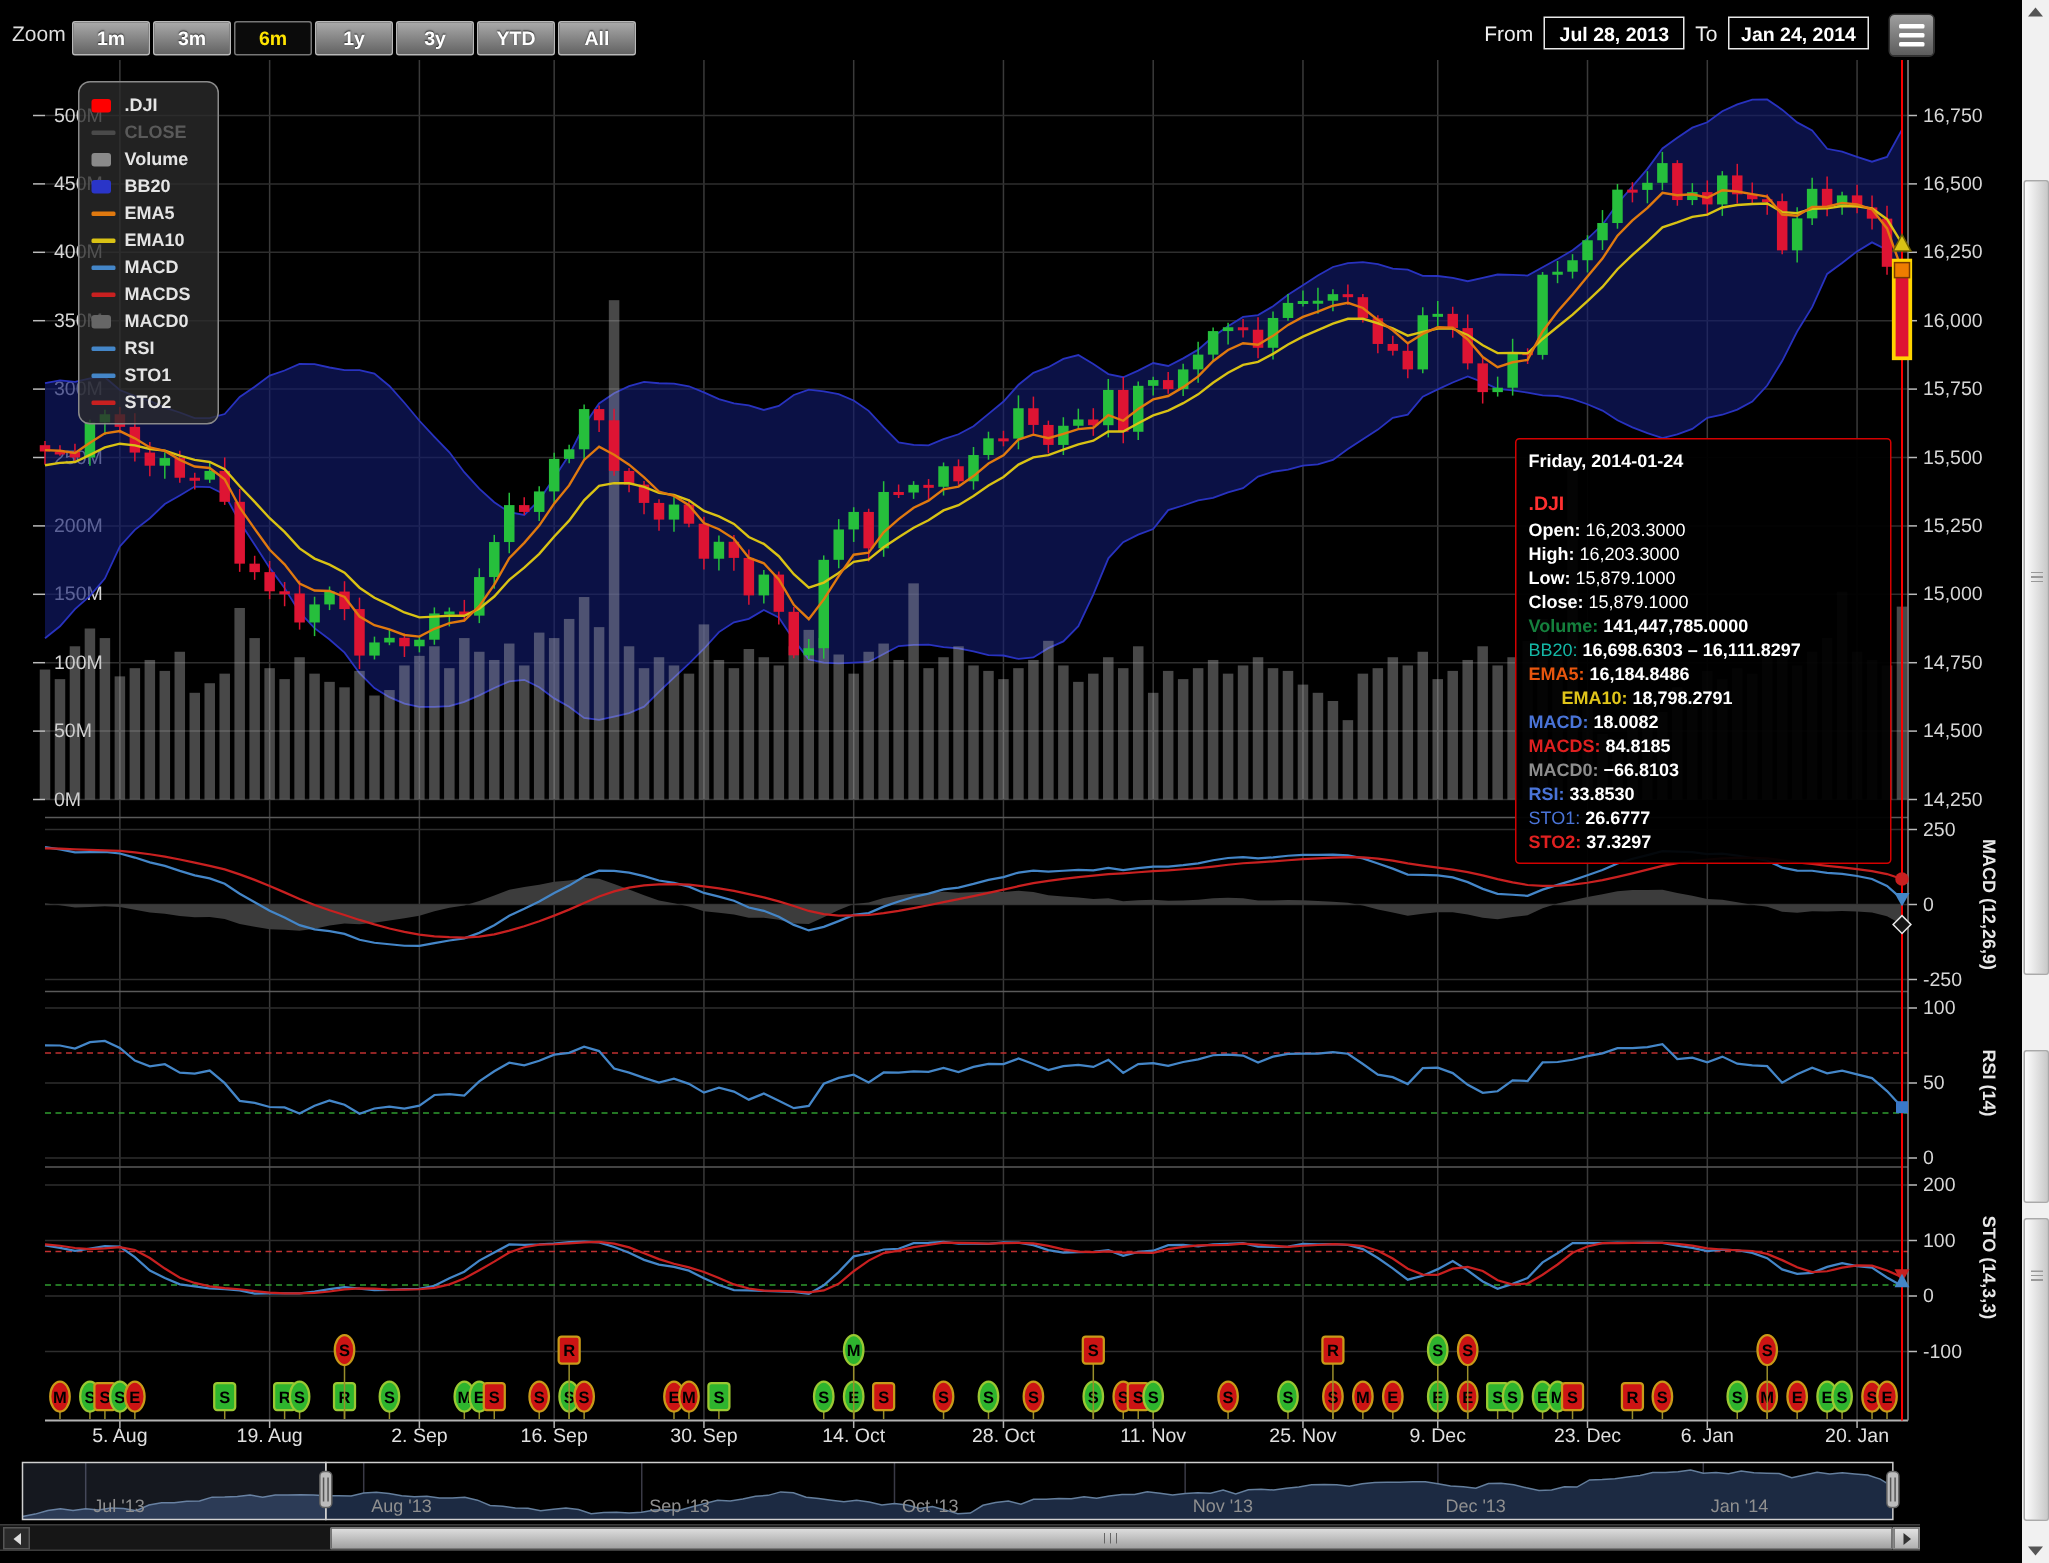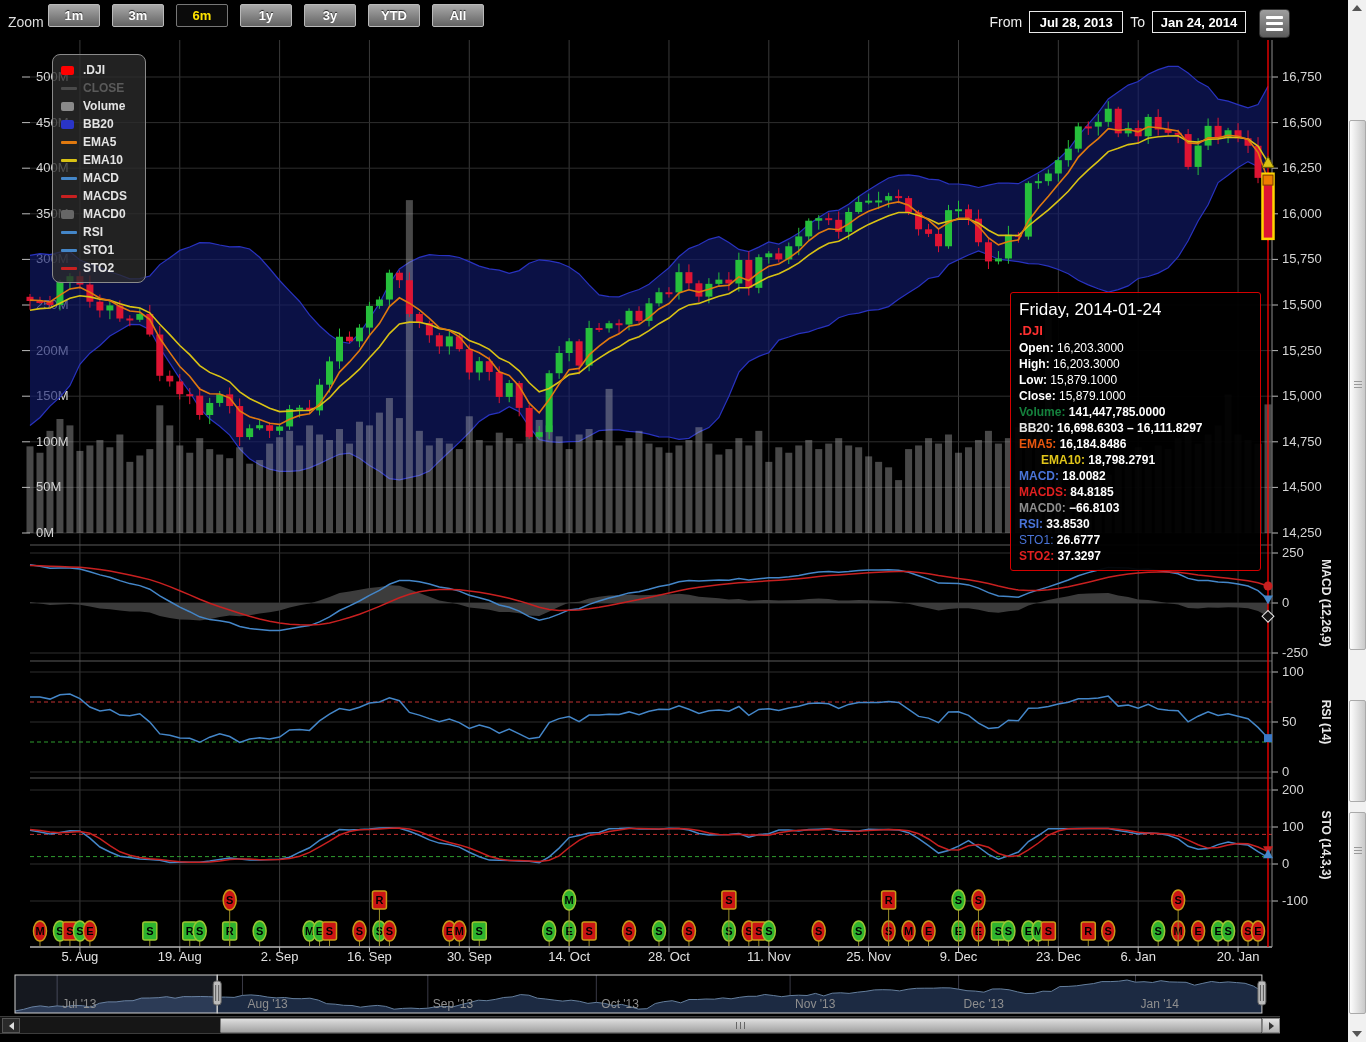--- a/index.html
+++ b/index.html
@@ -3,21 +3,21 @@
 <meta charset="utf-8">
 <style>
   html,body{margin:0;padding:0;background:#000;}
   .stage{position:relative;width:1366px;height:1042px;background:#000;overflow:hidden;
          font-family:"Liberation Sans",sans-serif;}
   svg text{font-family:"Liberation Sans",sans-serif;}
 
   
   .toolbar{position:absolute;left:0;top:0;width:1312px;height:38px;z-index:6;}
   .zoom-label{position:absolute;left:8px;top:14px;color:#ddd;font-size:14px;}
-  .zoom-buttons{position:absolute;left:48px;top:4px;display:flex;gap:12px;}
+  .zoom-buttons{position:absolute;left:48px;top:14px;display:flex;gap:2px;}
   .zbtn{width:50px;height:21px;line-height:21px;text-align:center;color:#fff;
         font-size:13px;font-weight:bold;text-shadow:0 -1px 1px #222;cursor:pointer;
         background:linear-gradient(#a9a9a9,#636363);border:1px solid #b9b9b9;border-radius:2px;}
   .zbtn.active{background:#0b0b0b;color:#ffe400;border:1px solid #777;text-shadow:none;}
   .range{position:absolute;right:66px;top:11px;display:flex;align-items:center;gap:7px;}
   .range-label{color:#eee;font-size:14px;}
   .date-input{width:88px;height:18px;background:#000;border:1px solid #e9e9e9;color:#fff;
               font-size:13px;font-weight:bold;text-align:center;font-family:"Liberation Sans",sans-serif;}
   .burger{position:absolute;right:22px;top:9px;width:29px;height:27px;border-radius:4px;
           background:linear-gradient(#9f9f9f,#5c5c5c);border:1px solid #333;cursor:pointer;
@@ -32,21 +32,21 @@
   .lg-sym{width:16px;display:flex;justify-content:flex-start;margin-right:6px;}
   .lg-sq{width:13px;height:9px;border-radius:2px;}
   .lg-ln{width:16px;height:3px;border-radius:1px;}
   .lg-txt{color:#e4e4e4;font-size:12px;font-weight:bold;white-space:nowrap;}
   .lg-row.dis .lg-txt{color:#5a5a5a;}
 
   
   .tooltip{position:absolute;left:1010px;top:292px;width:234px;z-index:5;
            background:rgba(0,0,0,.94);border:1px solid #d40000;border-radius:3px;
            padding:7px 7px 6px 8px;}
-  .tt-date{color:#fff;font-size:17px;font-weight:normal;margin-bottom:3px;}
+  .tt-date{color:#fff;font-size:12px;font-weight:bold;margin-bottom:14px;}
   .tt-sym{font-size:13px;font-weight:bold;margin-bottom:2px;}
   .tt-row{font-size:12px;line-height:16px;color:#fff;white-space:nowrap;}
   .tt-row .v{color:#fff;}
   .tt-row .v.b{font-weight:bold;}
 
   
   .hscroll{position:absolute;left:0;top:1016px;width:1280px;height:16px;z-index:4;
            background:#161616;border-top:1px solid #3c3c3c;border-bottom:1px solid #3c3c3c;}
   .hs-btn{position:absolute;top:1px;width:16px;height:13px;display:flex;align-items:center;justify-content:center;}
   .hs-left{left:2px;background:#2a2a2a;border:1px solid #555;}
@@ -913,21 +913,21 @@
 
   <div class="tooltip" id="tooltip">
     <div class="tt-date">Friday, 2014-01-24</div>
     <div class="tt-sym" id="tt-sym" style="color: rgb(255, 48, 48);">.DJI</div>
     <div id="tt-rows">
         <div class="tt-row"><span style="color: rgb(255, 255, 255); font-weight: bold;">Open: </span><span class="v">16,203.3000</span></div>
         <div class="tt-row"><span style="color: rgb(255, 255, 255); font-weight: bold;">High: </span><span class="v">16,203.3000</span></div>
         <div class="tt-row"><span style="color: rgb(255, 255, 255); font-weight: bold; text-align: center;">Low: </span><span class="v">15,879.1000</span></div>
         <div class="tt-row"><span style="color: rgb(255, 255, 255); font-weight: bold;">Close: </span><span class="v">15,879.1000</span></div>
         <div class="tt-row"><span style="color: #15803d; font-weight: bold;">Volume: </span><span class="v b">141,447,785.0000</span></div>
-        <div class="tt-row"><span style="color: #e5e5e5; font-weight: bold;">BB20: </span><span class="v b">16,698.6303 – 16,111.8297</span></div>
+        <div class="tt-row"><span style="color: #14b8a6; font-weight: normal;">BB20: </span><span class="v b">16,698.6303 – 16,111.8297</span></div>
         <div class="tt-row"><span style="color: rgb(232, 86, 14); font-weight: bold;">EMA5: </span><span class="v b">16,184.8486</span></div>
         <div class="tt-row"><span style="color: rgb(224, 197, 26); font-weight: bold; padding-left: 22px;">EMA10: </span><span class="v b">18,798.2791</span></div>
         <div class="tt-row"><span style="color: rgb(74, 116, 216); font-weight: bold;">MACD: </span><span class="v b">18.0082</span></div>
         <div class="tt-row"><span style="color: rgb(224, 32, 32); font-weight: bold;">MACDS: </span><span class="v b">84.8185</span></div>
         <div class="tt-row"><span style="color: rgb(141, 141, 141); font-weight: bold;">MACD0: </span><span class="v b">−66.8103</span></div>
         <div class="tt-row"><span style="color: rgb(74, 116, 216); font-weight: bold;">RSI: </span><span class="v b">33.8530</span></div>
         <div class="tt-row"><span style="color: rgb(74, 116, 216); font-weight: normal;">STO1: </span><span class="v b">26.6777</span></div>
         <div class="tt-row"><span style="color: rgb(224, 32, 32); font-weight: bold;">STO2: </span><span class="v b">37.3297</span></div>
       </div>
   </div>

